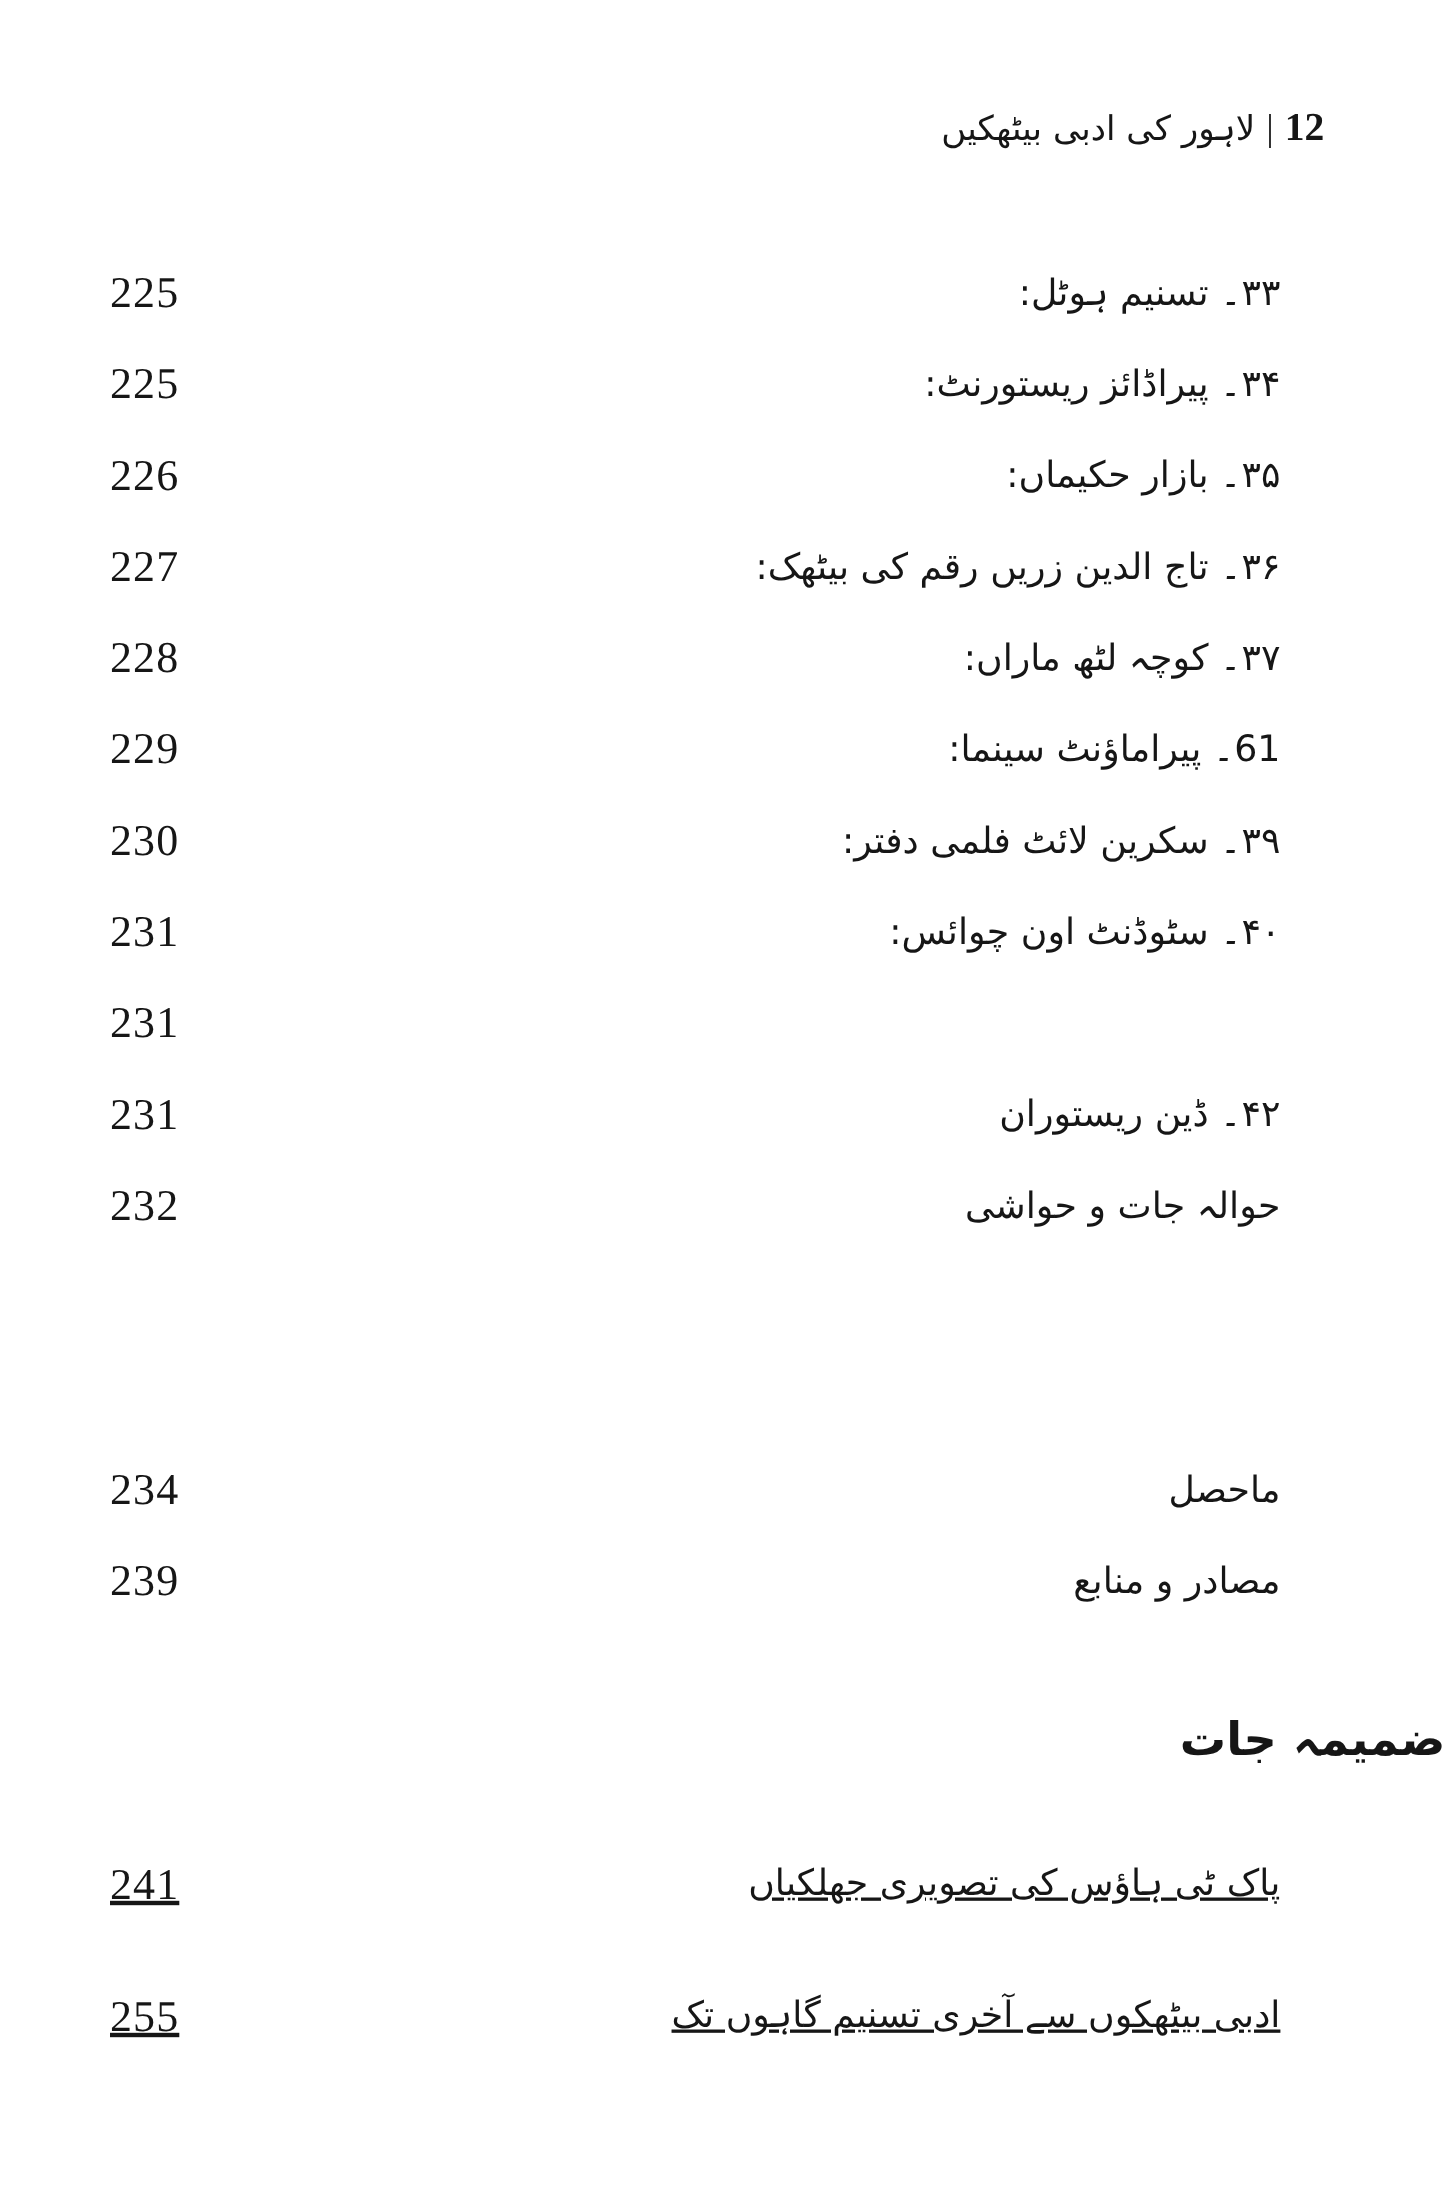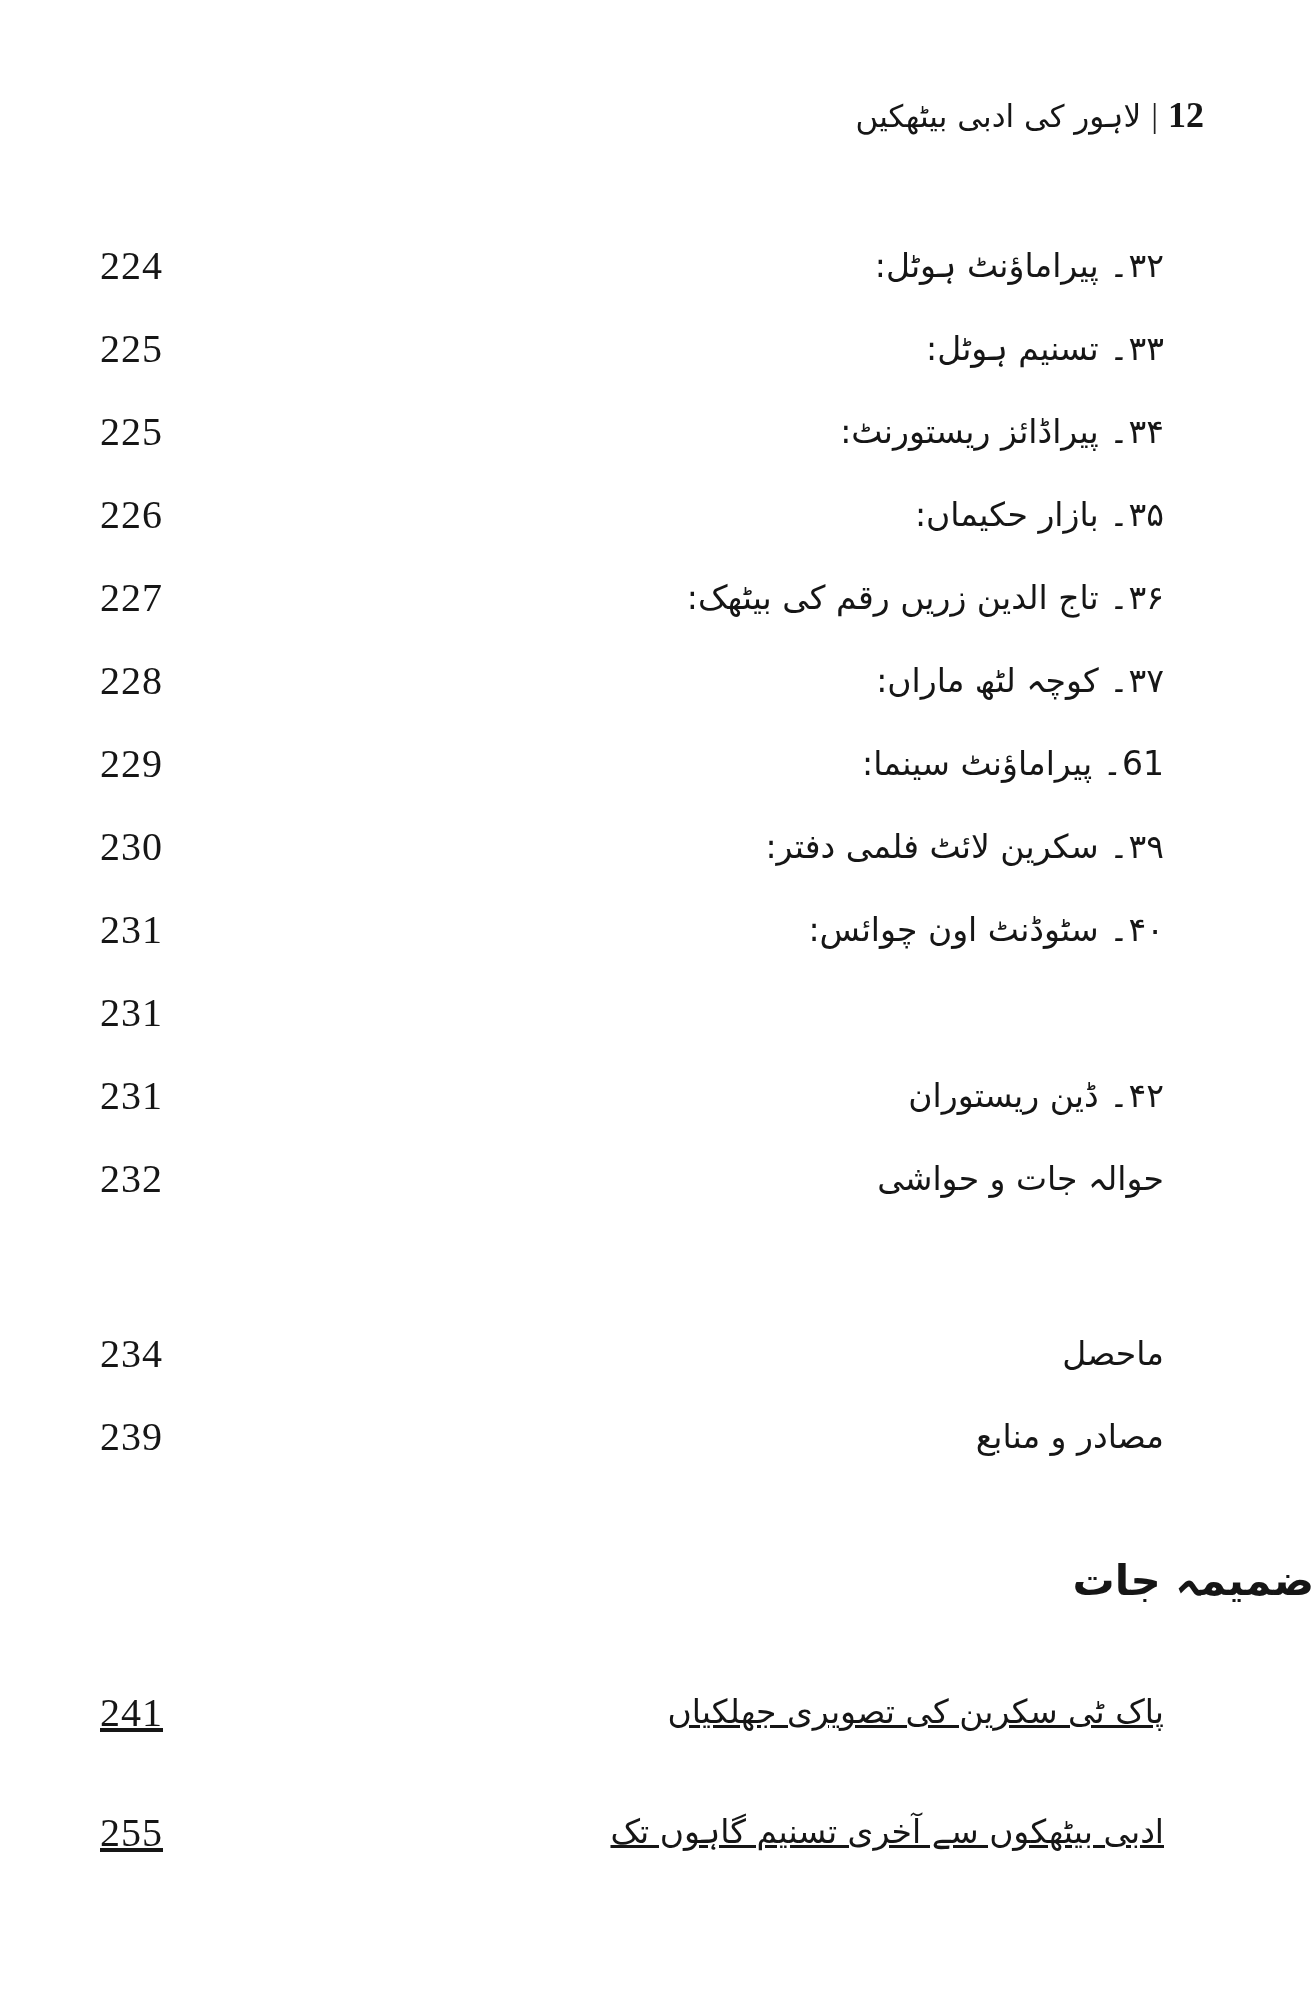--- a/index.html
+++ b/index.html
@@ -93,24 +93,20 @@
 <body style="background: rgb(255, 255, 255); color: rgb(22, 22, 22);">
 
 <div class="page">
 
   <div class="running-header">
     <span class="hnum">12</span><span class="hsep">|</span><span class="htitle">لاہور کی ادبی بیٹھکیں</span>
   </div>
 
   <div class="toc-block" id="toc-main">
     <div class="toc-row">
-      <span class="toc-page">224</span>
-      <span class="toc-title">۳۲۔ پیراماؤنٹ ہوٹل:</span>
-    </div>
-    <div class="toc-row">
       <span class="toc-page">225</span>
       <span class="toc-title">۳۳۔ تسنیم ہوٹل:</span>
     </div>
     <div class="toc-row">
       <span class="toc-page">225</span>
       <span class="toc-title">۳۴۔ پیراڈائز ریستورنٹ:</span>
     </div>
     <div class="toc-row">
       <span class="toc-page">226</span>
       <span class="toc-title">۳۵۔ بازار حکیماں:</span>
@@ -157,21 +153,21 @@
       <span class="toc-page">239</span>
       <span class="toc-title">مصادر و منابع</span>
     </div>
   </div>
 
   <div class="appendix-heading">ضمیمہ جات</div>
 
   <div class="toc-block" id="toc-appendix">
     <div class="toc-row">
       <span class="toc-page">241</span>
-      <span class="toc-title">پاک ٹی سکرین کی تصویری جھلکیاں</span>
+      <span class="toc-title">پاک ٹی ہاؤس کی تصویری جھلکیاں</span>
     </div>
     <div class="toc-row">
       <span class="toc-page">255</span>
       <span class="toc-title">ادبی بیٹھکوں سے آخری تسنیم گاہوں تک</span>
     </div>
   </div>
 
 </div>
 
 </body></html>

